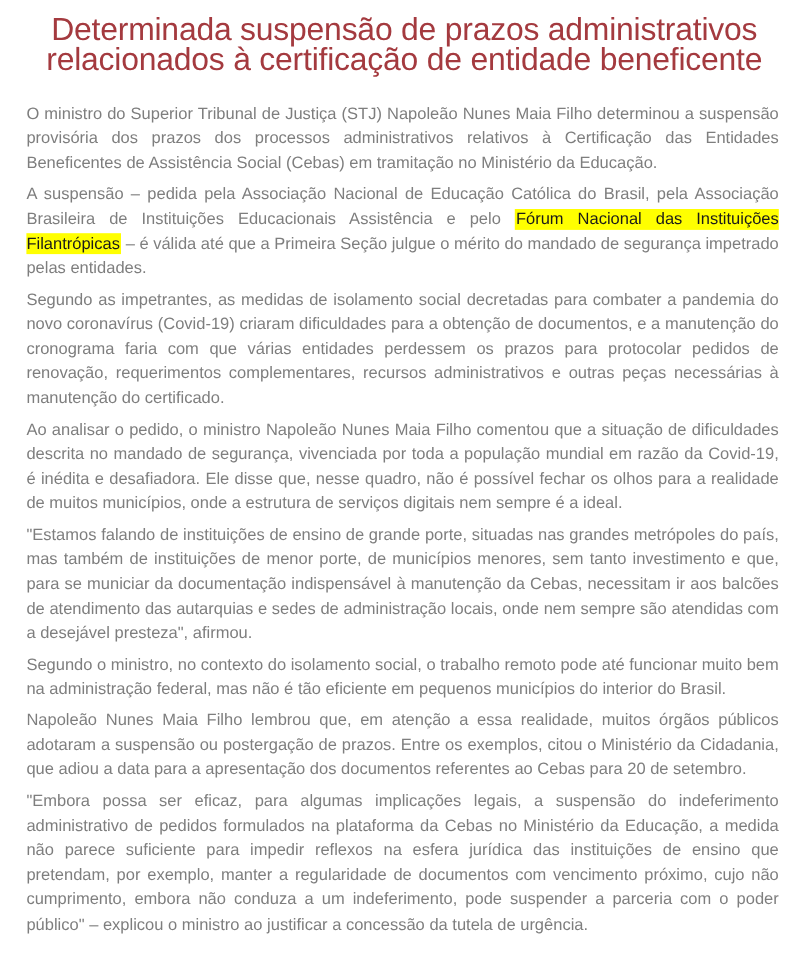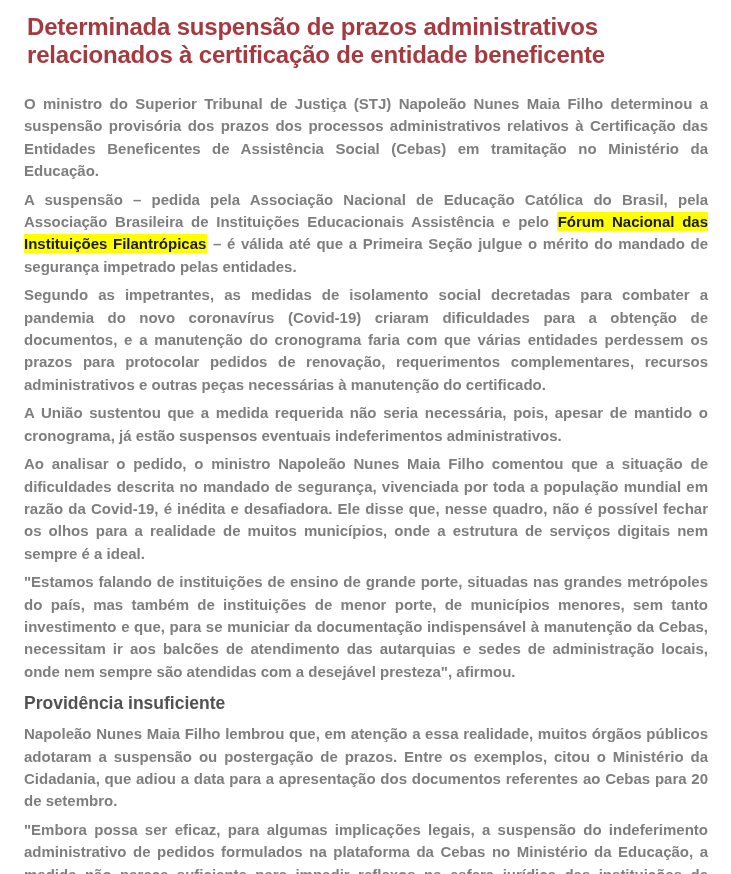--- a/index.html
+++ b/index.html
@@ -17,33 +17,33 @@
     height: 874px;
     background: var(--background);
     font-family: "Liberation Sans", "DejaVu Sans", sans-serif;
     overflow: hidden;
   }
   .article {
     padding: 13px 23px 0 24px;
   }
   h1.article-title {
     margin: 0 0 24px 3px;
-    font-size: 24px;
+    font-size: 29px;
     line-height: 28px;
-    font-weight: 700;
+    font-weight: 400;
     letter-spacing: -0.2px;
     color: var(--title);
+    text-align: center;
   }
   p.body-paragraph {
     margin: 0 0 6px 0;
     font-size: 15px;
     line-height: 22.4px;
     color: var(--body-text);
     text-align: justify;
-    font-weight: bold;
   }
   h2.section-heading {
     margin: 10px 0 9px 0;
     font-size: 17.5px;
     line-height: 21px;
     font-weight: bold;
     color: var(--heading);
   }
   mark.search-highlight {
     background: var(--highlight-bg);
@@ -57,27 +57,26 @@
 <div class="article">
 
   <h1 class="article-title">Determinada suspensão de prazos administrativos relacionados à certificação de entidade beneficente</h1>
 
   <p class="body-paragraph">O ministro do Superior Tribunal de Justiça (STJ) Napoleão Nunes Maia Filho determinou a suspensão provisória dos prazos dos processos administrativos relativos à Certificação das Entidades Beneficentes de Assistência Social (Cebas) em tramitação no Ministério da Educação.</p>
 
   <p class="body-paragraph"><span>A suspensão – pedida pela Associação Nacional de Educação Católica do Brasil, pela Associação Brasileira de Instituições Educacionais Assistência e pelo </span><mark class="search-highlight">Fórum Nacional das Instituições Filantrópicas</mark><span> – é válida até que a Primeira Seção julgue o mérito do mandado de segurança impetrado pelas entidades.</span></p>
 
   <p class="body-paragraph">Segundo as impetrantes, as medidas de isolamento social decretadas para combater a pandemia do novo coronavírus (Covid-19) criaram dificuldades para a obtenção de documentos, e a manutenção do cronograma faria com que várias entidades perdessem os prazos para protocolar pedidos de renovação, requerimentos complementares, recursos administrativos e outras peças necessárias à manutenção do certificado.</p>
 
-  <p class="body-paragraph">A União sustentou que a medida requerida não seria necessária, pois, apesar de mantido o cronograma, já estão suspensos eventuais indeferimentos administrativos.</p>
 
 
   <p class="body-paragraph">Ao analisar o pedido, o ministro Napoleão Nunes Maia Filho comentou que a situação de dificuldades descrita no mandado de segurança, vivenciada por toda a população mundial em razão da Covid-19, é inédita e desafiadora. Ele disse que, nesse quadro, não é possível fechar os olhos para a realidade de muitos municípios, onde a estrutura de serviços digitais nem sempre é a ideal.</p>
 
   <p class="body-paragraph">"Estamos falando de instituições de ensino de grande porte, situadas nas grandes metrópoles do país, mas também de instituições de menor porte, de municípios menores, sem tanto investimento e que, para se municiar da documentação indispensável à manutenção da Cebas, necessitam ir aos balcões de atendimento das autarquias e sedes de administração locais, onde nem sempre são atendidas com a desejável presteza", afirmou.</p>
 
+  <p class="body-paragraph">Segundo o ministro, no contexto do isolamento social, o trabalho remoto pode até funcionar muito bem na administração federal, mas não é tão eficiente em pequenos municípios do interior do Brasil.</p>
 
-  <h2 class="section-heading">Providência insuficiente</h2>
 
   <p class="body-paragraph">Napoleão Nunes Maia Filho lembrou que, em atenção a essa realidade, muitos órgãos públicos adotaram a suspensão ou postergação de prazos. Entre os exemplos, citou o Ministério da Cidadania, que adiou a data para a apresentação dos documentos referentes ao Cebas para 20 de setembro.</p>
 
   <p class="body-paragraph">"Embora possa ser eficaz, para algumas implicações legais, a suspensão do indeferimento administrativo de pedidos formulados na plataforma da Cebas no Ministério da Educação, a medida não parece suficiente para impedir reflexos na esfera jurídica das instituições de ensino que pretendam, por exemplo, manter a regularidade de documentos com vencimento próximo, cujo não cumprimento, embora não conduza a um indeferimento, pode suspender a parceria com o poder público" – explicou o ministro ao justificar a concessão da tutela de urgência.</p>
 
 </div>
 
 </body></html>

